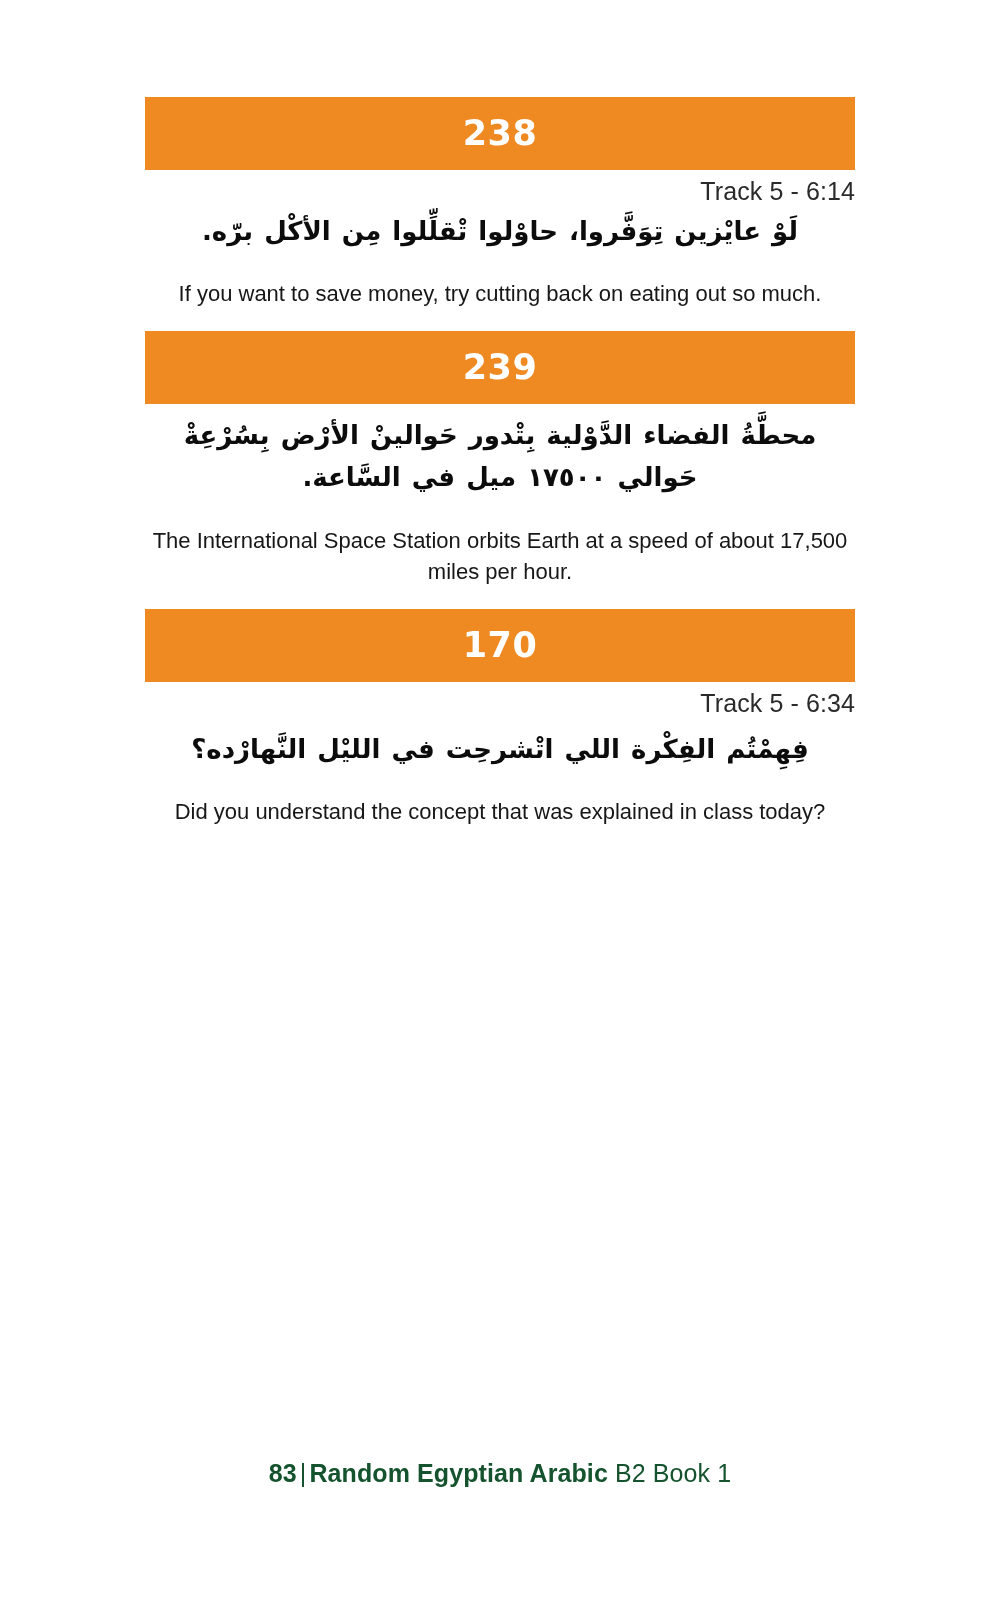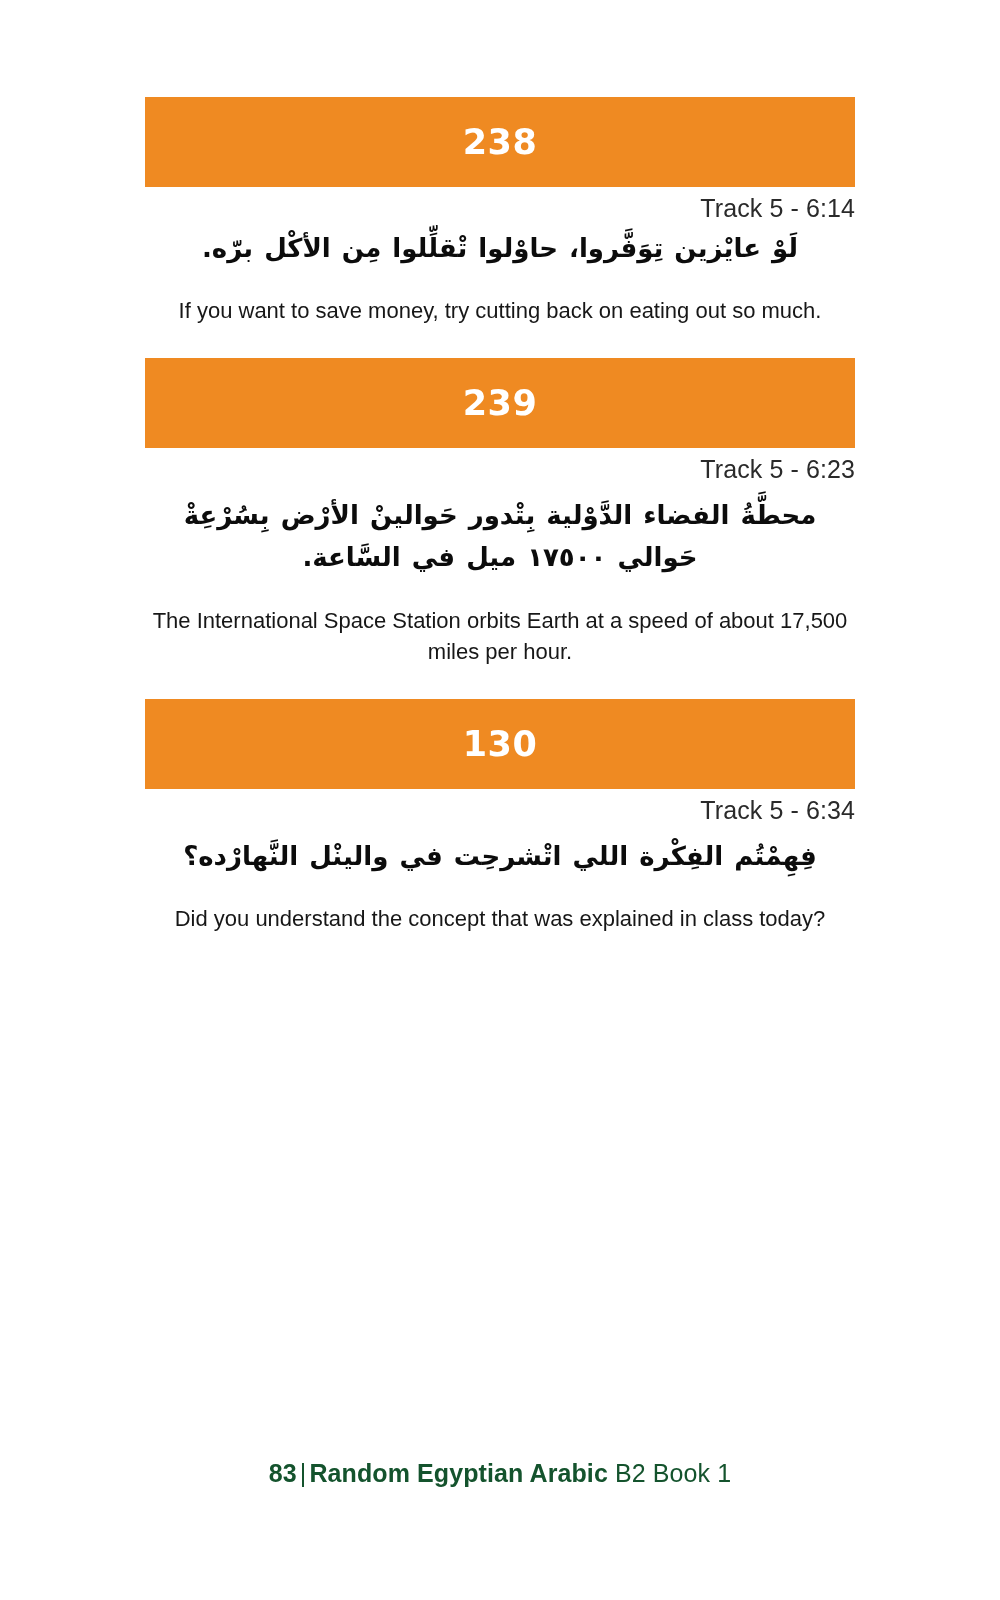--- a/index.html
+++ b/index.html
@@ -33,26 +33,26 @@
     box-sizing: border-box;
     flex: 1 1 auto;
   }
 
   
   .entry {
     margin: 0 0 0 0;
   }
 
   .entry + .entry {
-    margin-top: 32px;
+    margin-top: 12px;
   }
 
   .entry-header {
     background: #ef8a22;
-    height: 90px;
+    height: 73px;
     display: flex;
     align-items: center;
     justify-content: center;
     margin: 0;
   }
 
   .entry-number {
     color: #ffffff;
     font-family: "DejaVu Sans", sans-serif;
     font-size: 35px;
@@ -127,31 +127,30 @@
       </div>
       <div class="track-line">Track 5 - 6:14</div>
       <p class="arabic">لَوْ عايْزين تِوَفَّروا، حاوْلوا تْقلِّلوا مِن الأكْل برّه.</p>
       <p class="english">If you want to save money, try cutting back on eating out so much.</p>
     </section>
 
     <section class="entry">
       <div class="entry-header">
         <span class="entry-number">239</span>
       </div>
-      <div class="track-line">Track 5 - 6:23</div>
       <p class="arabic">محطَّةُ الفضاء الدَّوْلية بِتْدور حَوالينْ الأرْض بِسُرْعِةْ حَوالي ١٧٥٠٠ ميل في السَّاعة.</p>
       <p class="english">The International Space Station orbits Earth at a speed of about 17,500 miles per hour.</p>
     </section>
 
     <section class="entry">
       <div class="entry-header">
-        <span class="entry-number">130</span>
+        <span class="entry-number">170</span>
       </div>
       <div class="track-line">Track 5 - 6:34</div>
-      <p class="arabic">فِهِمْتُم الفِكْرة اللي اتْشرحِت في والينْل النَّهارْده؟</p>
+      <p class="arabic">فِهِمْتُم الفِكْرة اللي اتْشرحِت في الليْل النَّهارْده؟</p>
       <p class="english">Did you understand the concept that was explained in class today?</p>
     </section>
 
   </div>
 
   <div class="footer">
     <span class="pg-num">83</span><span class="sep">|</span><span class="book-title">Random Egyptian Arabic</span> <span class="book-level">B2 Book 1</span>
   </div>
 
 </div>

